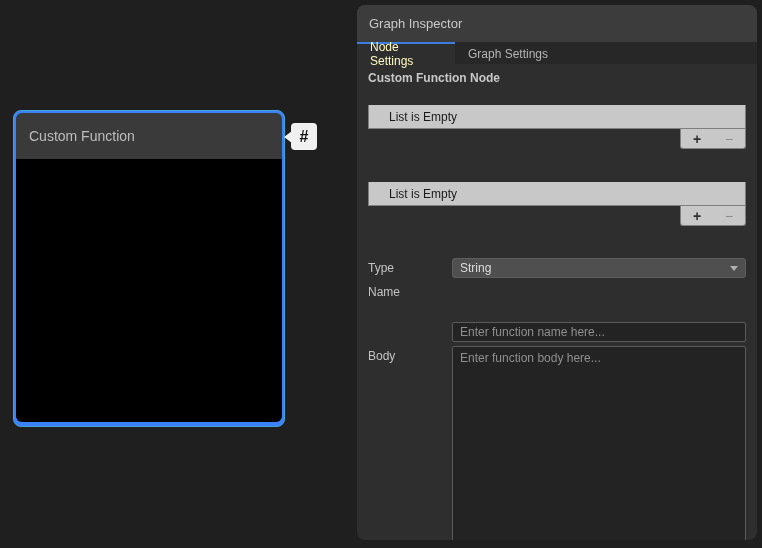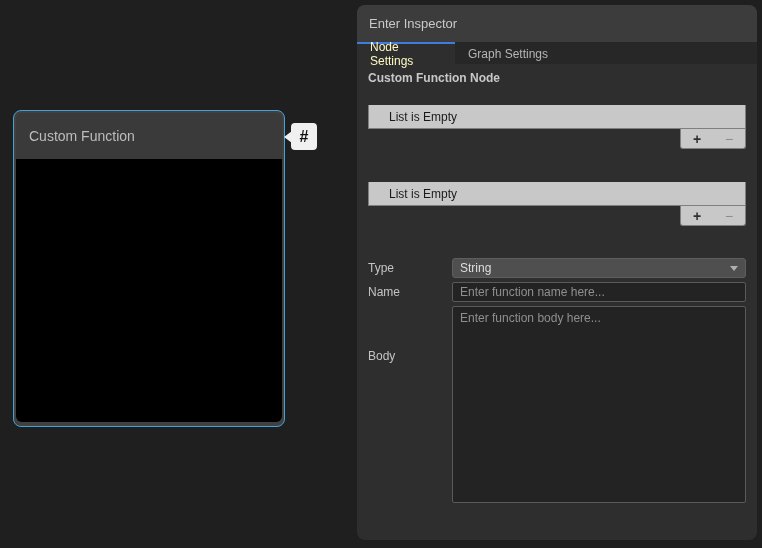--- a/index.html
+++ b/index.html
@@ -23,21 +23,21 @@
   body{
     background:var(--canvas-bg);
     font-family:"Liberation Sans","DejaVu Sans",sans-serif;
     position:relative;
   }
 
   
   .node{
     position:absolute;left:13px;top:110px;width:272px;height:317px;
     border:1px solid var(--node-outline);
-    border-radius:8px;background:#404040;padding:2px;
+    border-radius:8px;background:#3b82f6;padding:2px;
   }
   .node-title{
     height:46px;background:var(--node-title-bg);
     border-radius:6px 6px 0 0;
     display:flex;align-items:center;padding-left:13px;
     color:#bdbdbd;font-size:14px;
   }
   .node-body{
     height:263px;background:#000;border-radius:0 0 6px 6px;
   }
@@ -131,21 +131,21 @@
   .dropdown-arrow{
     width:0;height:0;
     border-left:4px solid transparent;border-right:4px solid transparent;
     border-top:5px solid #b0b0b0;
   }
   .text-field,.text-area{
     position:absolute;left:95px;width:294px;
     background:var(--field-bg);border:1px solid var(--field-border);
     border-radius:2px;color:#dddddd;font-size:12px;
     font-family:"Liberation Sans","DejaVu Sans",sans-serif;
-    padding:2px 7px;outline:none;
+    padding:2px 7px;outline:none;margin-top:40px;
   }
   .text-field{top:277px;height:20px;}
   .text-area{top:301px;height:197px;resize:none;padding-top:4px;}
   .text-field::placeholder,.text-area::placeholder{color:var(--text-placeholder);opacity:1;}
 </style>
 </head>
 <body>
 
 <div class="node">
   <div class="node-title">
@@ -154,21 +154,21 @@
   <div class="node-body"></div>
 </div>
 <div class="node-badge-tail"></div>
 <div class="node-badge">
   <span>#</span>
 </div>
 
 <div class="panel">
 
   <div class="panel-header">
-    <span>Enter Inspector</span>
+    <span>Graph Inspector</span>
   </div>
 
   <div class="tabbar">
     <div class="tab active">
       <span>Node Settings</span>
     </div>
     <div class="tab">
       <span>Graph Settings</span>
     </div>
   </div>

